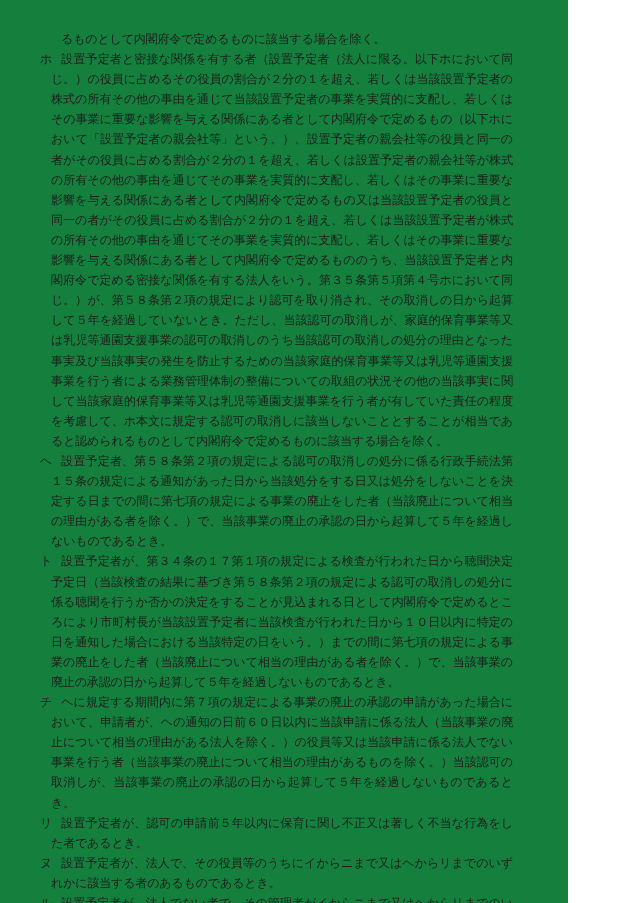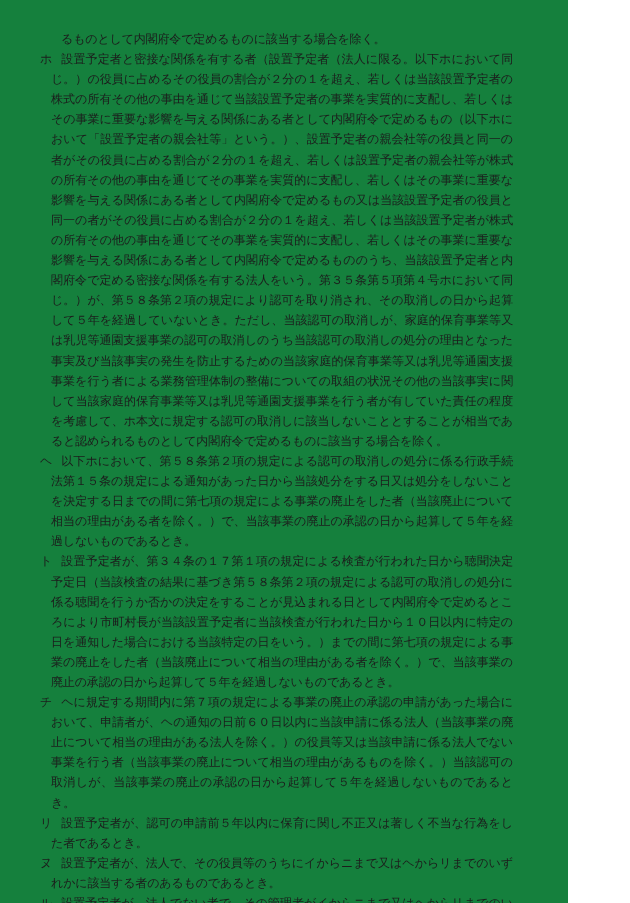--- a/index.html
+++ b/index.html
@@ -44,21 +44,21 @@
 </head>
 <body>
 
 <div class="page">
   <div class="content">
 
     <p class="lead">るものとして内閣府令で定めるものに該当する場合を除く。</p>
 
     <p class="law-item"><span class="marker">ホ</span><span>設置予定者と密接な関係を有する者（設置予定者（法人に限る。以下ホにおいて同じ。）の役員に占めるその役員の割合が２分の１を超え、若しくは当該設置予定者の株式の所有その他の事由を通じて当該設置予定者の事業を実質的に支配し、若しくはその事業に重要な影響を与える関係にある者として内閣府令で定めるもの（以下ホにおいて「設置予定者の親会社等」という。）、設置予定者の親会社等の役員と同一の者がその役員に占める割合が２分の１を超え、若しくは設置予定者の親会社等が株式の所有その他の事由を通じてその事業を実質的に支配し、若しくはその事業に重要な影響を与える関係にある者として内閣府令で定めるもの又は当該設置予定者の役員と同一の者がその役員に占める割合が２分の１を超え、若しくは当該設置予定者が株式の所有その他の事由を通じてその事業を実質的に支配し、若しくはその事業に重要な影響を与える関係にある者として内閣府令で定めるもののうち、当該設置予定者と内閣府令で定める密接な関係を有する法人をいう。第３５条第５項第４号ホにおいて同じ。）が、第５８条第２項の規定により認可を取り消され、その取消しの日から起算して５年を経過していないとき。ただし、当該認可の取消しが、家庭的保育事業等又は乳児等通園支援事業の認可の取消しのうち当該認可の取消しの処分の理由となった事実及び当該事実の発生を防止するための当該家庭的保育事業等又は乳児等通園支援事業を行う者による業務管理体制の整備についての取組の状況その他の当該事実に関して当該家庭的保育事業等又は乳児等通園支援事業を行う者が有していた責任の程度を考慮して、ホ本文に規定する認可の取消しに該当しないこととすることが相当であると認められるものとして内閣府令で定めるものに該当する場合を除く。</span></p>
 
-    <p class="law-item"><span class="marker">ヘ</span><span>以下ホにおいて、第５８条第２項の規定による認可の取消しの処分に係る行政手続法第１５条の規定による通知があった日から当該処分をする日又は処分をしないことを決定する日までの間に第七項の規定による事業の廃止をした者（当該廃止について相当の理由がある者を除く。）で、当該事業の廃止の承認の日から起算して５年を経過しないものであるとき。</span></p>
+    <p class="law-item"><span class="marker">ヘ</span><span>設置予定者、第５８条第２項の規定による認可の取消しの処分に係る行政手続法第１５条の規定による通知があった日から当該処分をする日又は処分をしないことを決定する日までの間に第七項の規定による事業の廃止をした者（当該廃止について相当の理由がある者を除く。）で、当該事業の廃止の承認の日から起算して５年を経過しないものであるとき。</span></p>
 
     <p class="law-item"><span class="marker">ト</span><span>設置予定者が、第３４条の１７第１項の規定による検査が行われた日から聴聞決定予定日（当該検査の結果に基づき第５８条第２項の規定による認可の取消しの処分に係る聴聞を行うか否かの決定をすることが見込まれる日として内閣府令で定めるところにより市町村長が当該設置予定者に当該検査が行われた日から１０日以内に特定の日を通知した場合における当該特定の日をいう。）までの間に第七項の規定による事業の廃止をした者（当該廃止について相当の理由がある者を除く。）で、当該事業の廃止の承認の日から起算して５年を経過しないものであるとき。</span></p>
 
     <p class="law-item"><span class="marker">チ</span><span>ヘに規定する期間内に第７項の規定による事業の廃止の承認の申請があった場合において、申請者が、ヘの通知の日前６０日以内に当該申請に係る法人（当該事業の廃止について相当の理由がある法人を除く。）の役員等又は当該申請に係る法人でない事業を行う者（当該事業の廃止について相当の理由があるものを除く。）当該認可の取消しが、当該事業の廃止の承認の日から起算して５年を経過しないものであるとき。</span></p>
 
     <p class="law-item"><span class="marker">リ</span><span>設置予定者が、認可の申請前５年以内に保育に関し不正又は著しく不当な行為をした者であるとき。</span></p>
 
     <p class="law-item"><span class="marker">ヌ</span><span>設置予定者が、法人で、その役員等のうちにイからニまで又はヘからリまでのいずれかに該当する者のあるものであるとき。</span></p>
 
     <p class="law-item"><span class="marker">ル</span><span>設置予定者が、法人でない者で、その管理者がイからニまで又はヘからリまでのいずれかに該当する者であるとき。</span></p>

